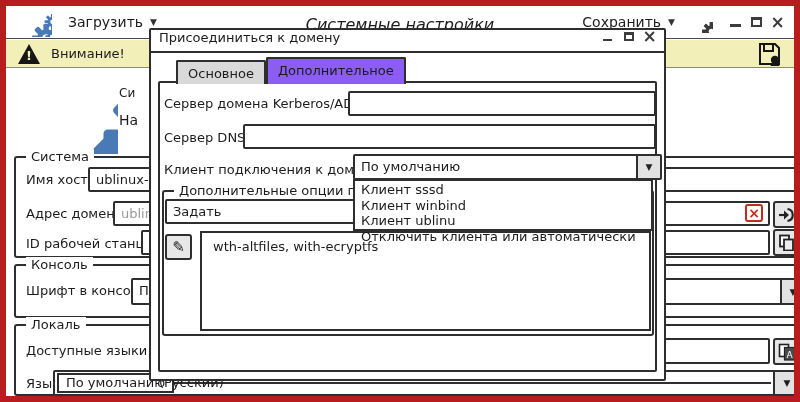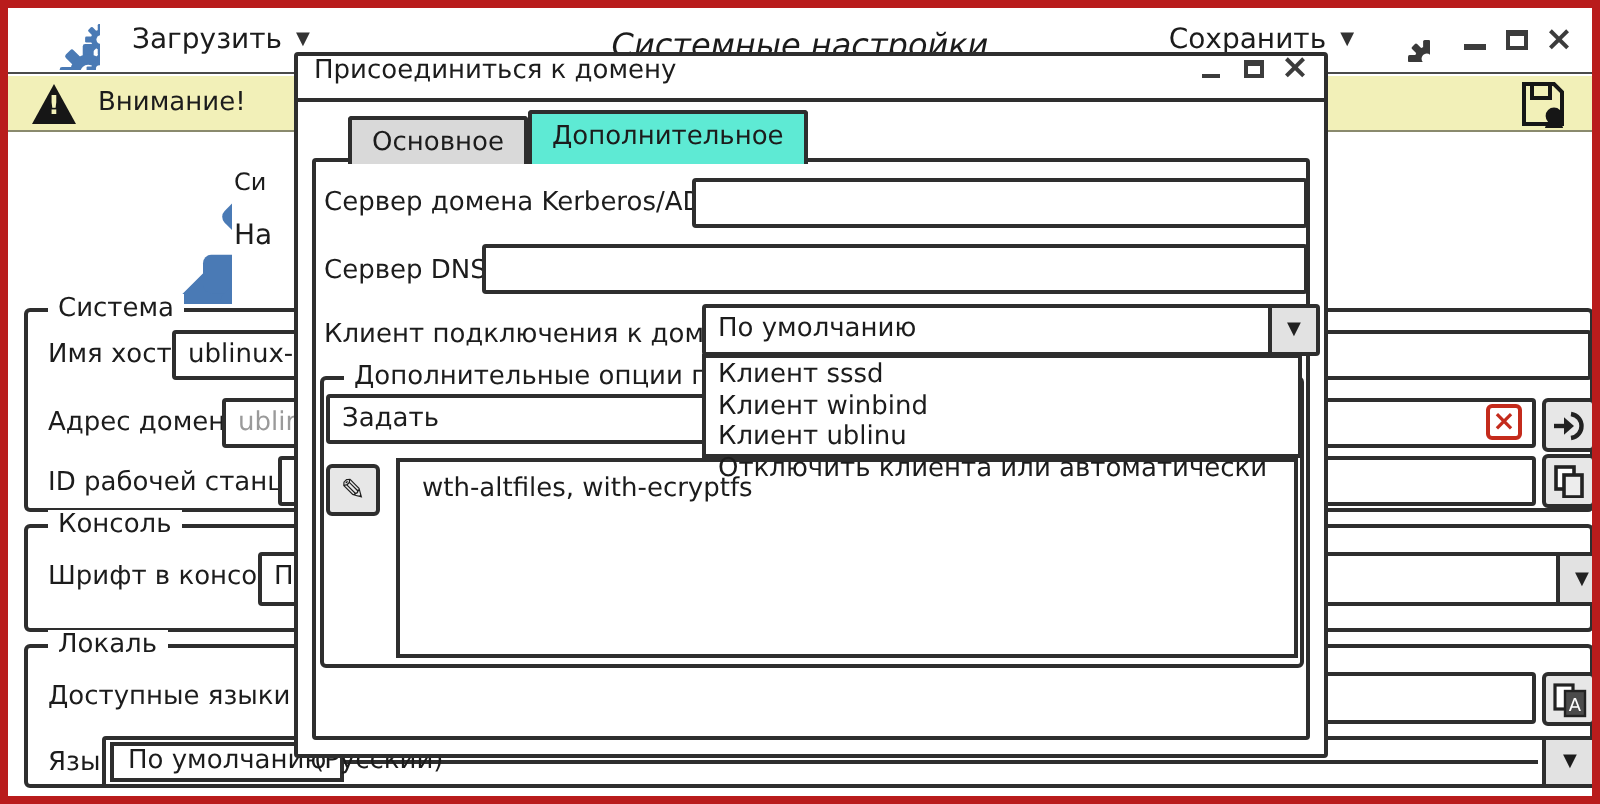--- a/index.html
+++ b/index.html
@@ -1,17 +1,17 @@
 <!DOCTYPE html>
 <html><head>
 <meta charset="utf-8">
 <style>
   * { margin:0; padding:0; box-sizing:border-box; }
   html,body { width:800px; height:402px; font-family:"DejaVu Sans",sans-serif; color:#1c1c1c; background:#fff; }
-  .window { position:absolute; inset:0; border:4px solid #b91c1c; background:#fff; overflow:hidden; }
+  .window { position:absolute; inset:0; border:6px solid #b91c1c; background:#fff; overflow:hidden; }
 
   
   .toolbar { position:absolute; top:0; left:0; right:0; height:33px; background:#fff; border-bottom:1px solid #4a4a4a; display:flex; align-items:center; padding:0 10px; }
   .menu-btn { display:flex; align-items:center; gap:7px; font-size:14px; cursor:default; }
   .menu-btn .dd { font-size:9px; color:#333; }
   .toolbar-title { position:absolute; left:50%; transform:translateX(-50%); top:9px; font-size:16px; white-space:nowrap;font-style:italic; }
   .toolbar-right { margin-left:auto; display:flex; align-items:center; gap:16px; }
   .win-controls { display:flex; align-items:center; gap:8px; }
   .wc { width:13px; height:13px; display:flex; align-items:center; justify-content:center; color:#3c3c3c; }
   .wc .bar { width:11px; height:3px; background:#3c3c3c; margin-top:6px; }
@@ -49,21 +49,21 @@
   .lang-cbtn { position:absolute; right:0; top:0; bottom:0; width:26px; background:#e2e2e2; border-left:2px solid #2e2e2e; display:flex; align-items:center; justify-content:center; font-size:9px; }
 
   
   .dialog { position:absolute; left:143px; top:22px; width:517px; height:353px; background:#fff; border:2px solid #2e2e2e; border-radius:2px; z-index:10; }
   .dlg-titlebar { position:absolute; top:0; left:0; right:0; height:23px; border-bottom:2px solid #2e2e2e; display:flex; align-items:flex-start; padding:0 8px; font-size:13px; }
   .dlg-titlebar .win-controls { margin-left:auto; }
   .dlg-titlebar .wc .bar { width:9px; height:2px; }
   .dlg-titlebar .wc .box { width:10px; height:9px; }
   .tabs { position:absolute; top:27px; left:25px; display:flex; align-items:flex-end; z-index:3; }
   .tab { border:2px solid #2e2e2e; border-bottom:none; border-radius:2px 2px 0 0; background:#d9d9d9; font-size:13px; padding:4px 10px 0; height:24px; }
-  .tab.active { background:#5eead4; height:27px; z-index:4; }
+  .tab.active { background:#8b5cf6; height:27px; z-index:4; }
   .dlg-panel { position:absolute; left:7px; right:7px; top:51px; bottom:7px; border:2px solid #2e2e2e; border-radius:2px; background:#fff; }
 
   .popup { position:absolute; left:193px; top:96px; width:300px; height:52px; border:2px solid #2e2e2e; background:#fff; z-index:6; padding:1px 0; }
   .popup .opt { font-size:13px; line-height:15.5px; padding:0 6px; white-space:nowrap; }
 
   .pgroup { position:absolute; left:2px; top:107px; width:492px; height:146px; border:2px solid #2e2e2e; border-radius:3px; z-index:1; }
   .pgroup .group-label { background:#fff; }
   .pencil-btn { position:absolute; left:1px; top:42px; width:27px; height:26px; border:2px solid #2e2e2e; border-radius:3px; background:#e7e7e7; display:flex; align-items:center; justify-content:center; font-size:15px; }
   .opt-area { position:absolute; left:36px; top:39px; width:451px; height:100px; border:2px solid #2e2e2e; background:#fff; font-size:13px; padding:6px 11px; }
 

